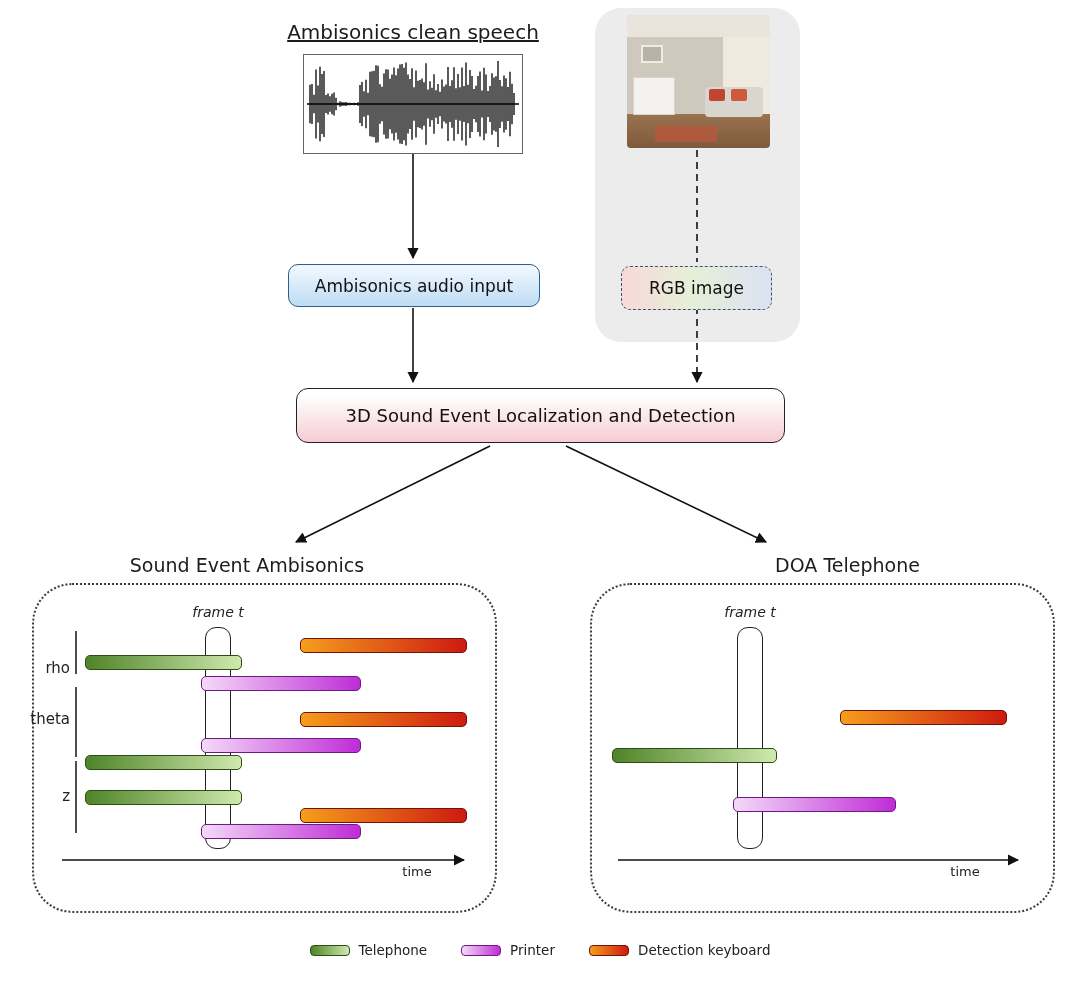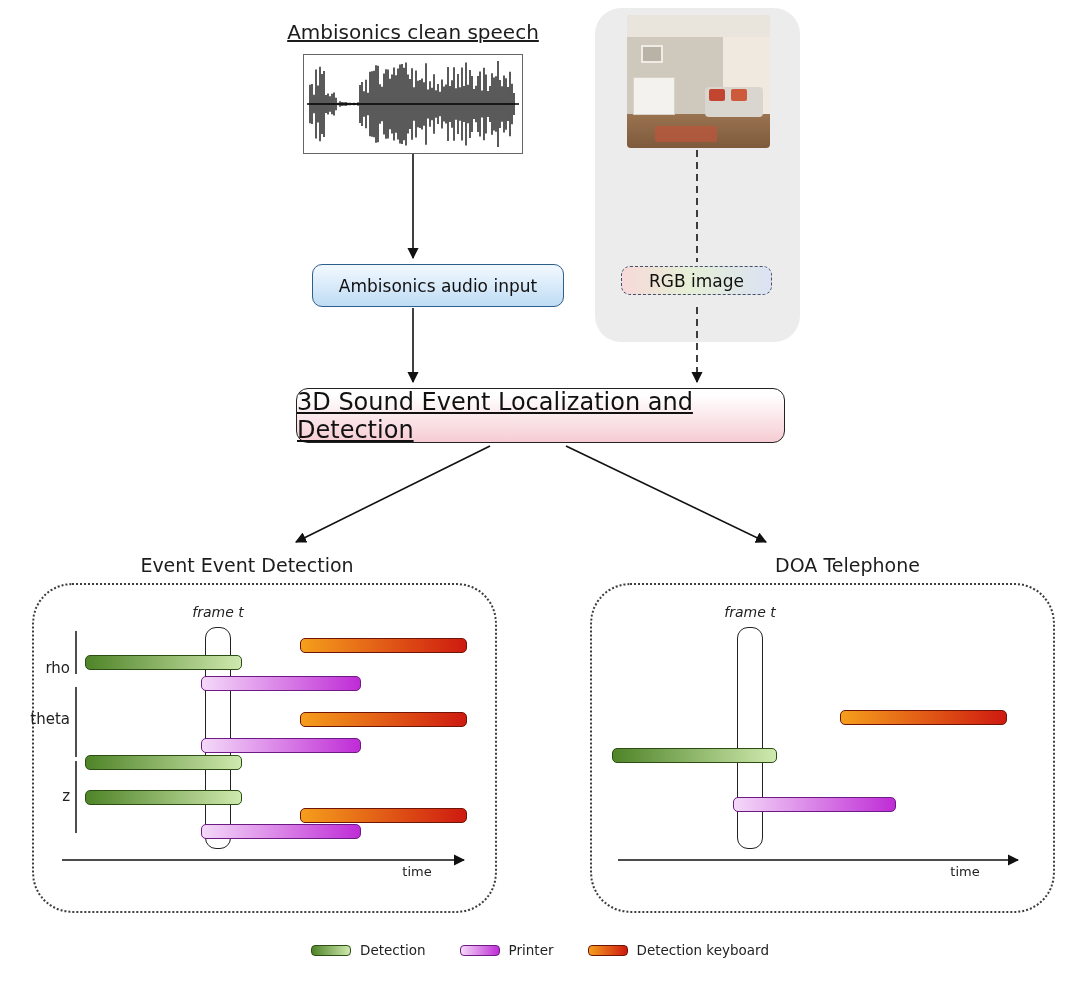--- a/index.html
+++ b/index.html
@@ -6,25 +6,25 @@
   body { font-family:"DejaVu Sans", sans-serif; background:#ffffff; color:#1a1a1a; }
   #diagram { position:relative; width:1080px; height:981px; background:#fff; overflow:hidden; margin:0 auto; }
   .abs { position:absolute; }
   .center { text-align:center; }
 
   .title-lg { font-size:20px; color:#1c1c1c;text-decoration:underline; }
   .title-md { font-size:19px; color:#1c1c1c; }
 
   .box { position:absolute; display:flex; align-items:center; justify-content:center; font-size:17px; color:#111; }
   .audio-box { border:1.6px solid #2e5f8a; border-radius:10px;
-               background:linear-gradient(180deg,#eef6fe 10%,#bedcf4 100%);margin-left:24px; }
+               background:linear-gradient(180deg,#eef6fe 10%,#bedcf4 100%); }
   .rgb-box   { border:1.6px dashed #44506b; border-radius:9px;
                background:linear-gradient(90deg,#f7d9d9 0%,#e6efd7 45%,#dbe2f3 100%); }
-  .seld-box  { border:1.5px solid #222; border-radius:12px; font-size:24px;
-               background:linear-gradient(180deg,#ffffff 12%,#f6ccd3 100%);text-decoration:underline; }
+  .seld-box  { border:1.5px solid #222; border-radius:12px; font-size:18px;
+               background:linear-gradient(180deg,#ffffff 12%,#f6ccd3 100%); }
 
   .gray-panel { background:#ececec; border-radius:26px; }
 
   .panel { position:absolute; border:2px dotted #3c3c3c; border-radius:40px; background:transparent; }
 
   .frame-box { position:absolute; width:26px; height:222px; background:#ffffff;
                border:1.5px solid #222; border-radius:11px; }
 
   .frame-label { font-style:italic; font-size:14px; color:#222; }
   .row-label { font-size:15px; color:#222; text-align:right; }
@@ -91,44 +91,44 @@
     <line class="ln" x1="490" y1="446" x2="296" y2="542" marker-end="url(#arrow)"></line>
     <line class="ln" x1="566" y1="446" x2="766" y2="542" marker-end="url(#arrow)"></line>
     <line class="ln" x1="62" y1="860" x2="464" y2="860" marker-end="url(#arrow)"></line>
     <line class="ln" x1="618" y1="860" x2="1018" y2="860" marker-end="url(#arrow)"></line>
     <line class="bracket" x1="76" y1="631" x2="76" y2="674"></line>
     <line class="bracket" x1="76" y1="687" x2="76" y2="757"></line>
     <line class="bracket" x1="76" y1="761" x2="76" y2="833"></line>
   </svg>
 
   <div class="box audio-box" style="left:288px; top:264px; width:252px; height:43px;">Ambisonics audio input</div>
-  <div class="box rgb-box" style="left:621px; top:266px; width:151px; height:29px;">RGB image</div>
+  <div class="box rgb-box" style="left:621px; top:266px; width:151px; height:44px;">RGB image</div>
 
   <div class="box seld-box" style="left:296px; top:388px; width:489px; height:55px;">3D Sound Event Localization and Detection</div>
 
-  <div class="abs center title-md" style="left:32px; top:554px; width:430px;">Event Event Detection</div>
+  <div class="abs center title-md" style="left:32px; top:554px; width:430px;">Sound Event Ambisonics</div>
   <div class="abs center title-md" style="left:615px; top:554px; width:465px;">DOA Telephone</div>
 
   <div class="abs center frame-label" style="left:168px; top:604px; width:100px;">frame t</div>
   <div class="abs center frame-label" style="left:700px; top:604px; width:100px;">frame t</div>
 
   <div class="frame-box" style="left:205px; top:627px;"></div>
   <div class="frame-box" style="left:737px; top:627px;"></div>
 
   <div class="abs row-label" style="left:25px; top:636px; width:45px;margin-top:23px;">rho</div>
   <div class="abs row-label" style="left:18px; top:710px; width:52px;">theta</div>
   <div class="abs row-label" style="left:25px; top:787px; width:45px;">z</div>
 
   <div class="abs center time-label" style="left:392px; top:864px; width:50px;">time</div>
   <div class="abs center time-label" style="left:940px; top:864px; width:50px;">time</div>
 
   <div class="legend">
     <div class="legend-item">
       <span class="swatch green"></span>
-      <span class="legend-label">Detection</span>
+      <span class="legend-label">Telephone</span>
     </div>
     <div class="legend-item">
       <span class="swatch purple"></span>
       <span class="legend-label">Printer</span>
     </div>
     <div class="legend-item">
       <span class="swatch orange"></span>
       <span class="legend-label">Detection keyboard</span>
     </div>
   </div>

